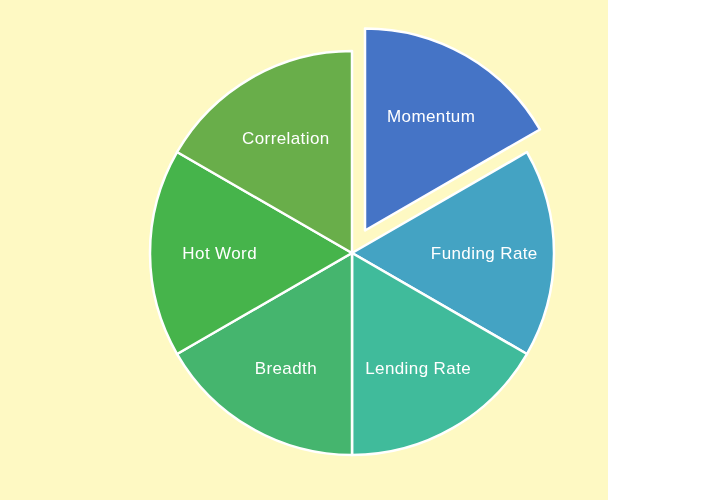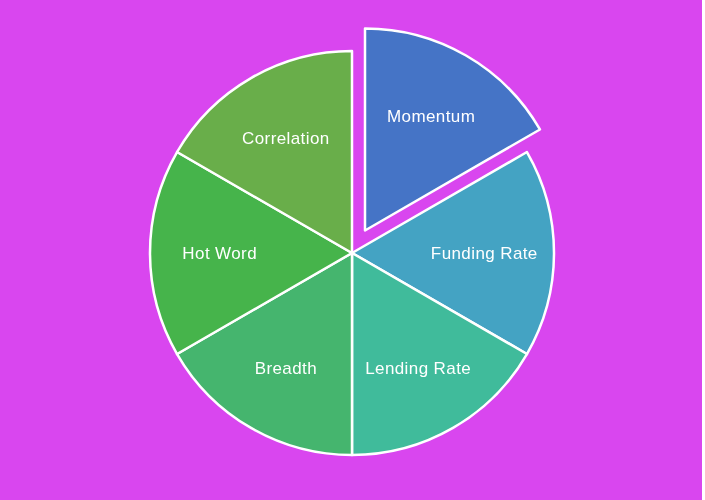--- a/index.html
+++ b/index.html
@@ -3,23 +3,23 @@
 <meta charset="utf-8">
 <style>
   html, body {
     margin: 0;
     padding: 0;
     background: #ffffff;
     font-family: "Liberation Sans", sans-serif;
   }
   .stage {
     position: relative;
-    width: 702px;
+    width: 608px;
     height: 500px;
-    background: #d946ef;
+    background: #fef9c3;
     overflow: hidden;
   }
   svg text.slice-label {
     fill: #ffffff;
     font-family: "Liberation Sans", "DejaVu Sans", sans-serif;
     font-size: 17px;
     font-weight: 400;
     letter-spacing: 0.4px;
     text-anchor: middle;
   }

